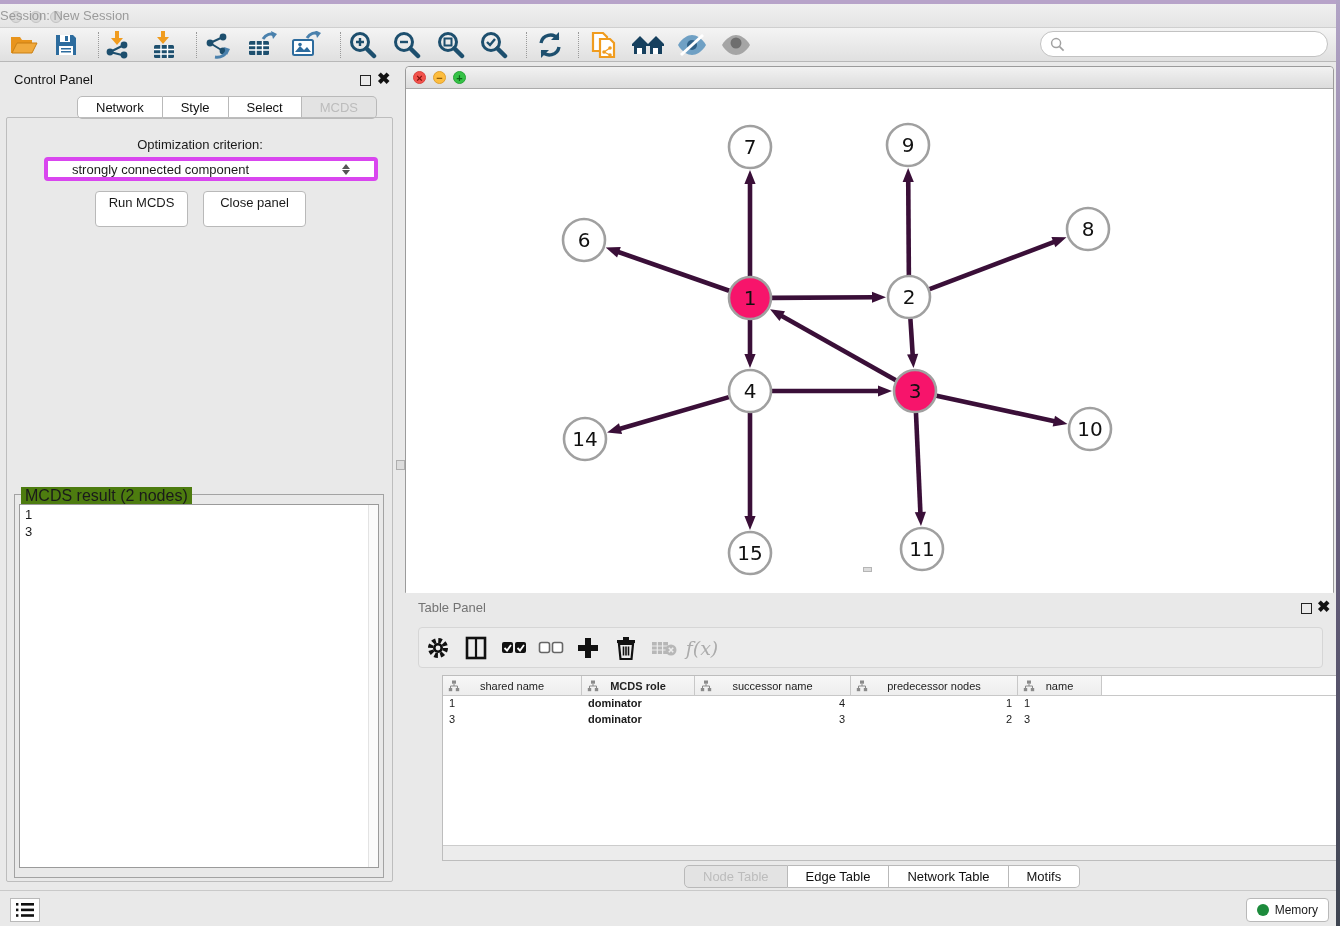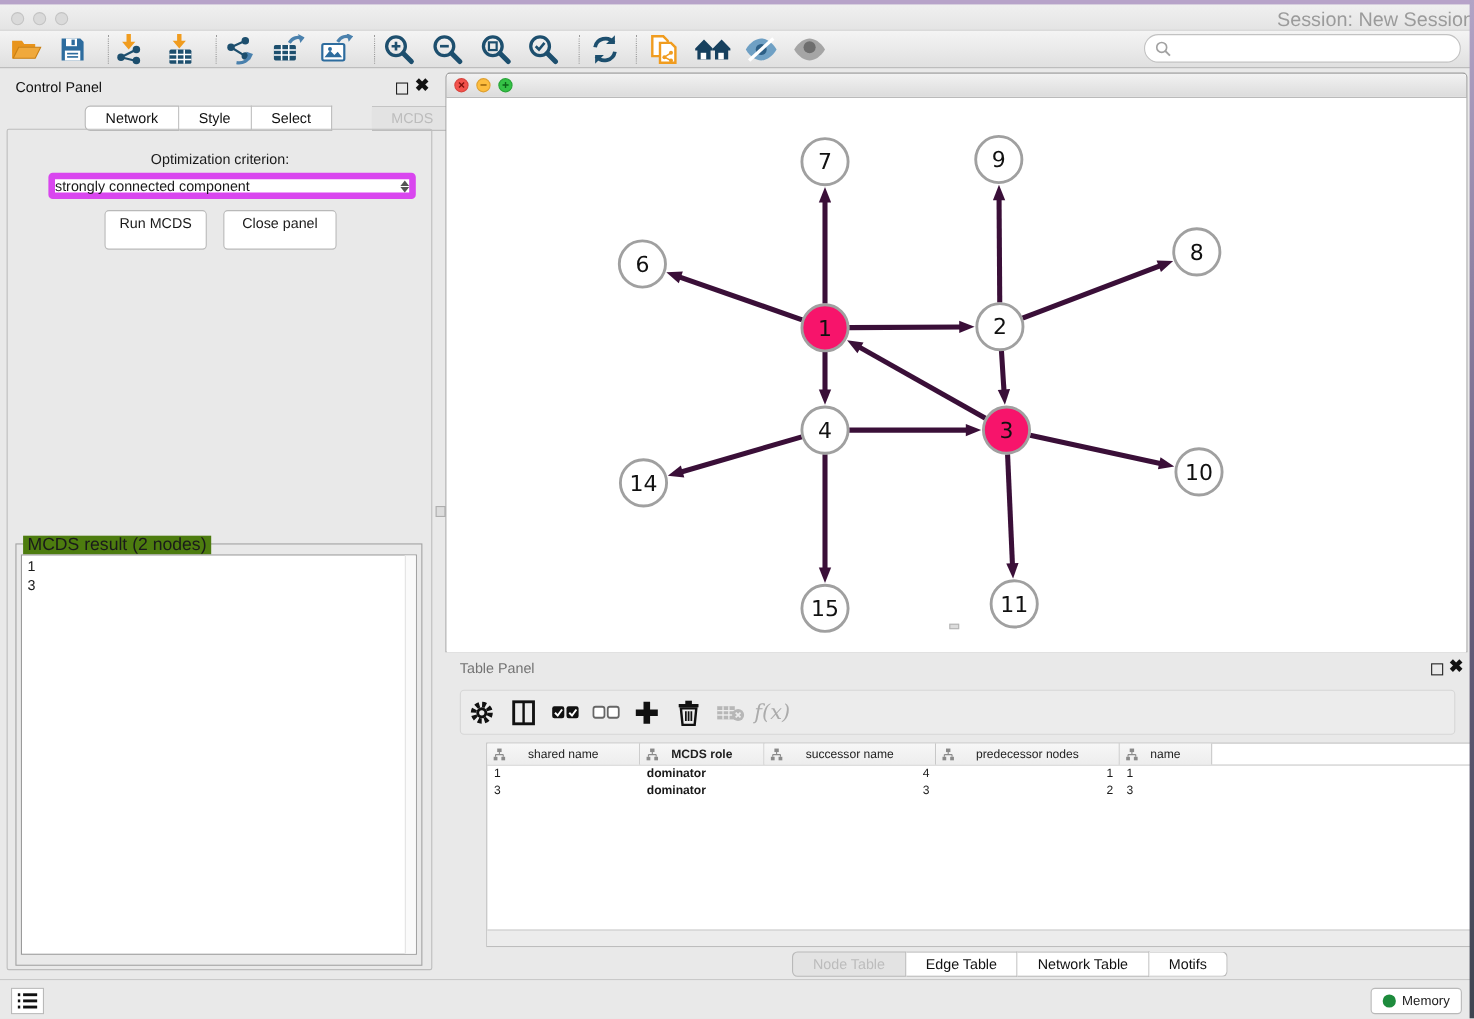--- a/index.html
+++ b/index.html
@@ -5,42 +5,42 @@
   * { margin:0; padding:0; box-sizing:border-box; }
   html,body { width:1340px; height:926px; overflow:hidden; }
   body { font-family:"Liberation Sans", sans-serif; background:#e9e9e9; position:relative; font-size:13px; color:#1a1a1a; }
 
   
   .desktop-top { position:absolute; left:0; top:0; width:1340px; height:4px; background:#b7a3c9; z-index:50; }
   .desktop-right { position:absolute; right:0; top:0; width:4px; height:926px; background:linear-gradient(#b2a4c6, #6a6080 55%, #3e4450); z-index:50; }
 
   
   .titlebar { position:absolute; left:0; top:4px; width:1340px; height:24px; background:linear-gradient(#f0f0f0,#e4e4e4); border-bottom:1px solid #cfcfcf; }
-  .titlebar .title { position:absolute; left:0; right:0; top:4px; text-align:right; color:#9b9b9b; font-size:18px; }
+  .titlebar .title { position:absolute; left:0; right:0; top:4px; text-align:left; color:#9b9b9b; font-size:13px; }
   .tl { position:absolute; top:7px; width:12px; height:12px; border-radius:50%; background:#dadada; border:1px solid #c3c3c3; }
 
   
   .toolbar { position:absolute; left:0; top:28px; width:1340px; height:34px; background:linear-gradient(#f4f4f4,#e0e0e0); border-bottom:1px solid #b8b8b8; }
   .tb-btn { position:absolute; top:1px; width:36px; height:32px; display:flex; align-items:center; justify-content:center; }
   .tb-sep { position:absolute; top:4px; height:26px; width:0; border-left:1px dotted #9a9a9a; }
   .searchbox { position:absolute; left:1040px; top:3px; width:288px; height:26px; background:#fff; border:1px solid #c2c2c2; border-radius:13px; display:flex; align-items:center; padding-left:9px; }
   .searchbox svg { opacity:.55; }
 
   
   .cp-title { position:absolute; left:14px; top:72px; font-size:13px; color:#111; }
   .win-float { position:absolute; width:11px; height:11px; border:1.5px solid #222; background:transparent; }
   .win-close { position:absolute; font-weight:bold; font-size:16px; color:#111; line-height:14px; }
   .seg-group { position:absolute; display:flex; }
   .seg { border:1px solid #b9b9b9; border-left:none; background:#fff; color:#111; font-size:13px; padding:3px 18px; white-space:nowrap; }
   .seg:first-child { border-left:1px solid #b9b9b9; border-radius:5px 0 0 5px; }
   .seg:last-child { border-radius:0 5px 5px 0; }
-  .seg.sel { background:#e3e3e3; color:#bcbcbc;margin-left:36px; }
+  .seg.sel { background:#e3e3e3; color:#bcbcbc; }
   .cp-pane { position:absolute; left:6px; top:117px; width:387px; height:765px; border:1px solid #bdbdbd; border-radius:2px; }
   .opt-label { position:absolute; left:0; top:137px; width:400px; text-align:center; font-size:13px; }
-  .dropdown { position:absolute; left:44px; top:157px; width:334px; height:24px; background:#fff; border:6px solid #d946ef; border-radius:4px; display:flex; align-items:center; padding:0 0; font-size:13px; }
+  .dropdown { position:absolute; left:44px; top:157px; width:334px; height:24px; background:#fff; border:4px solid #d946ef; border-radius:4px; display:flex; align-items:center; padding:0 24px; font-size:13px; }
   .dropdown .stepper { margin-left:auto; display:flex; flex-direction:column; gap:1px; }
   .dropdown .stepper i { width:0; height:0; border-left:4px solid transparent; border-right:4px solid transparent; }
   .dropdown .stepper i.up { border-bottom:5px solid #555; }
   .dropdown .stepper i.down { border-top:5px solid #555; }
   .pushbtn { position:absolute; height:36px; background:#fff; border:1px solid #b9b9b9; border-radius:4px; font-size:13px; text-align:center; line-height:21px; }
   .result-group { position:absolute; left:14px; top:494px; width:370px; height:384px; border:1px solid #a3a3a3; }
   .result-legend { position:absolute; left:6px; top:-8px; background:#4d7c0f; padding:0 4px; font-size:16px; }
   .result-text { position:absolute; left:4px; top:9px; right:4px; bottom:9px; background:#fff; border:1px solid #9a9a9a; font-size:13px; line-height:17px; padding:1px 5px; white-space:pre-line; }
   .result-scroll { position:absolute; right:0; top:0; bottom:0; width:10px; background:#fafafa; border-left:1px solid #e3e3e3; }
   .v-splitter { position:absolute; left:396px; top:460px; width:9px; height:10px; background:#dcdcdc; border:1px solid #aeaeae; }

